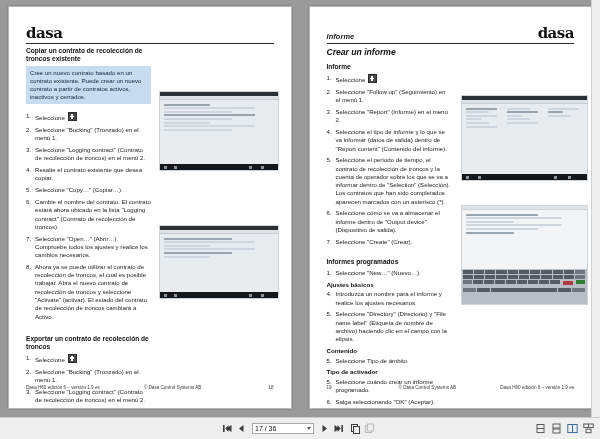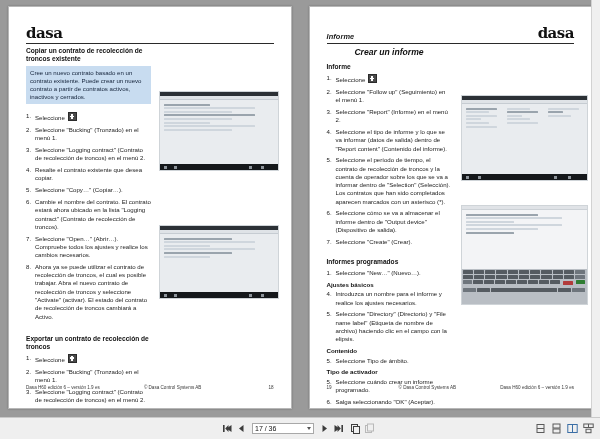--- a/index.html
+++ b/index.html
@@ -25,21 +25,21 @@
   .hdr.rightpg{flex-direction:row;}
   .logo{font-family:"DejaVu Serif", serif;font-weight:bold;font-size:15px;letter-spacing:-.5px;
         color:#111;line-height:1;}
   .hdr-title{font-style:italic;font-weight:bold;font-size:7.4px;color:#1a1a1a;letter-spacing:.1px;}
   .hdr-title.small{font-size:7.4px;}
 
   
   .col{position:absolute;left:17px;top:40px;width:125px;color:#1c1c1c;}
   .col.rt{left:17px;}
   h2.sec{font-size:6.6px;font-weight:bold;line-height:1.22;margin:0 0 3px 0;color:#111;}
-  h2.big{font-size:8.6px;font-weight:bold;font-style:italic;margin:0 0 6px 0;color:#111;text-align:center;}
+  h2.big{font-size:8.6px;font-weight:bold;font-style:italic;margin:0 0 6px 0;color:#111;}
   .note{background:#c8dcf0;padding:3px 4px;font-size:6.1px;line-height:1.32;color:#14233a;
         margin:0 0 8px 0;}
   ol.steps{margin:0;padding:0;list-style:none;counter-reset:s;}
   ol.steps > li{counter-increment:s;position:relative;padding-left:9px;font-size:6.1px;
       line-height:1.36;margin-bottom:3.5px;color:#1c1c1c;}
   ol.steps > li:before{content:counter(s) ".";position:absolute;left:0;top:0;font-size:6.1px;}
   ol.steps.cont-5{counter-reset:s 4;}
   ol.steps.cont-3{counter-reset:s 3;}
   ol.steps.cont-4{counter-reset:s 4;}
   .subhd{font-size:6.2px;font-weight:bold;margin:2px 0 2.5px 0;color:#111;}

